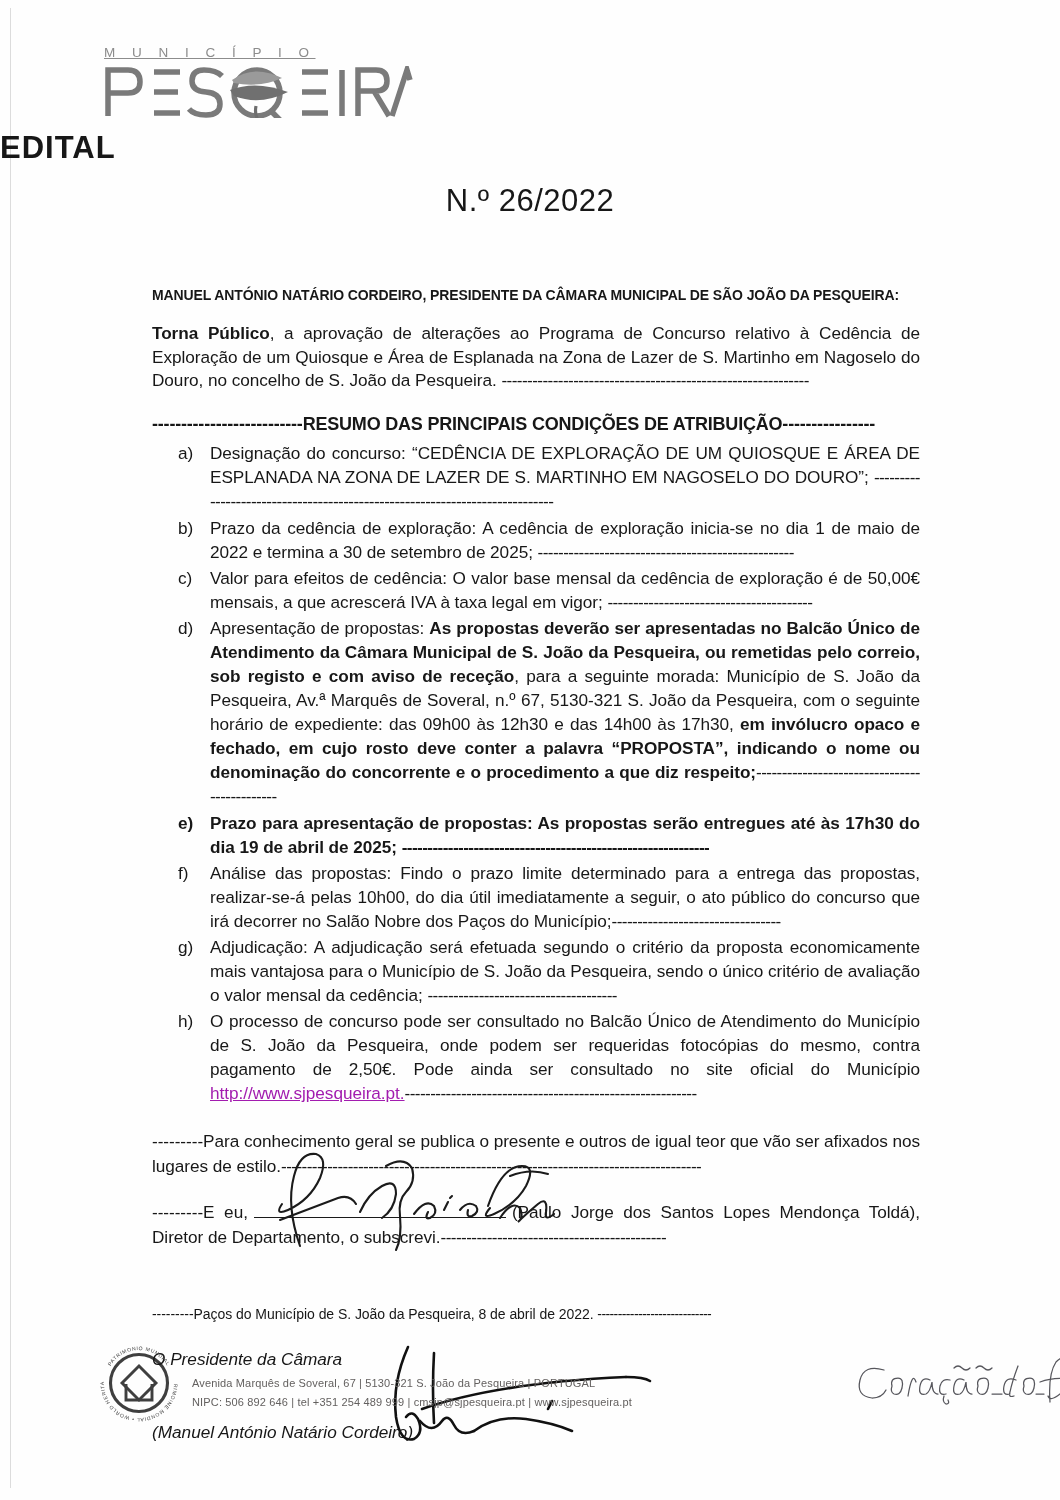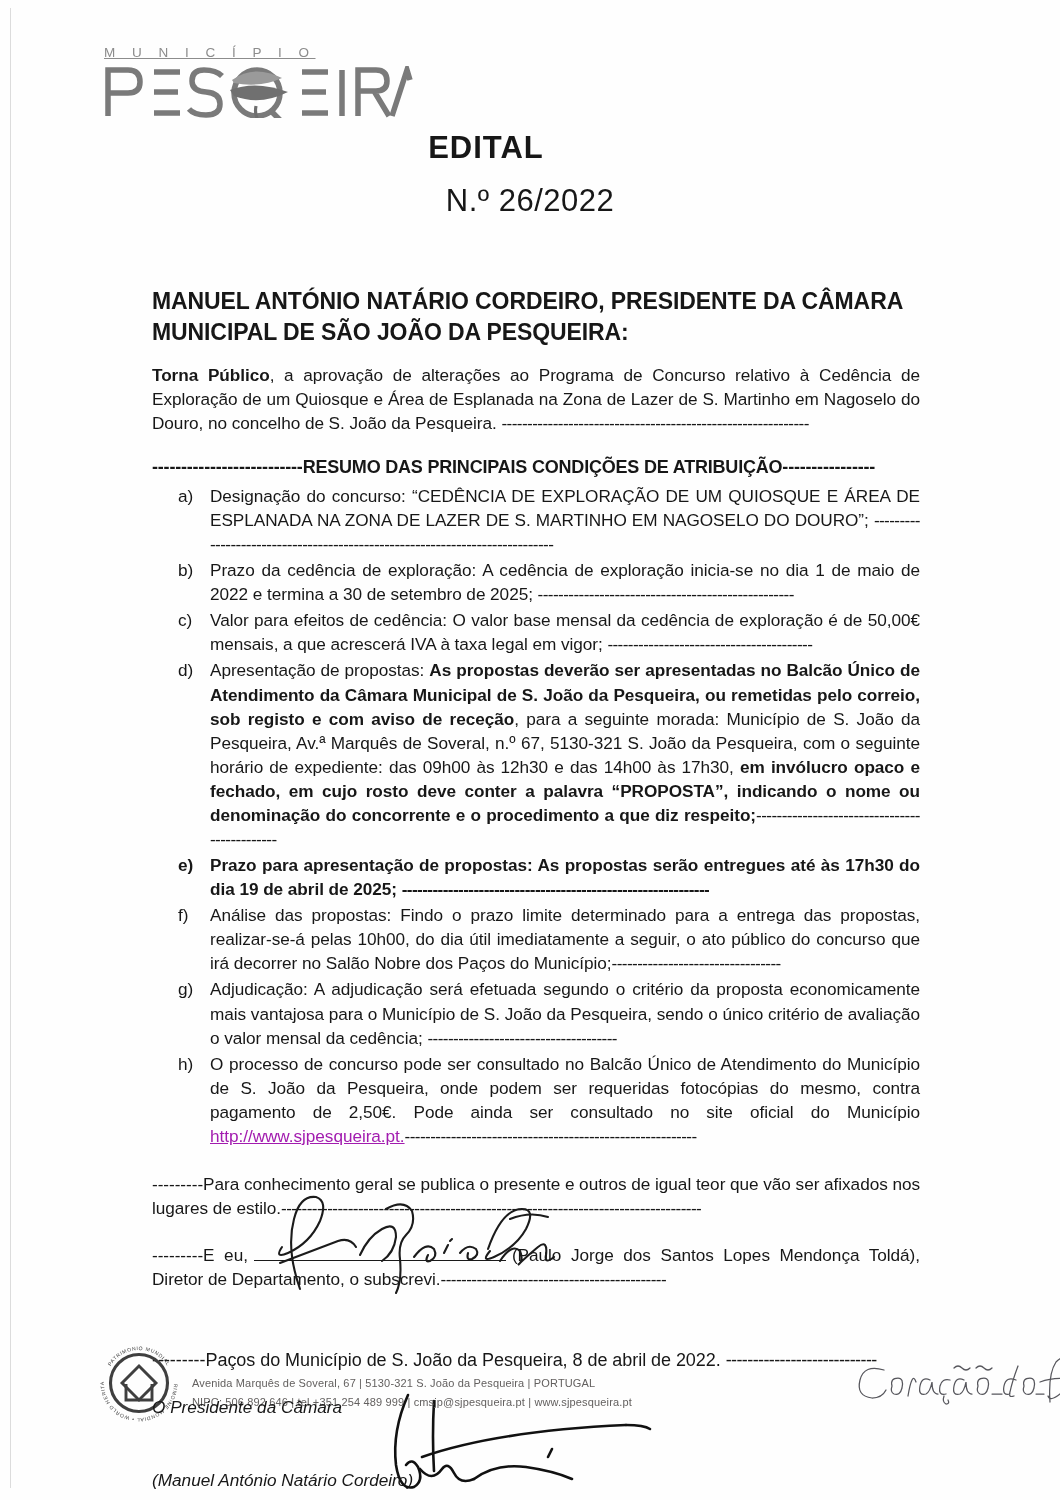--- a/index.html
+++ b/index.html
@@ -47,21 +47,20 @@
     height: 52px;
   }
   .logo-wordmark svg { display: block; }
 
   
   .doc-title {
     position: absolute;
     left: 0;
     top: 130px;
     width: 972px;
-    text-align: center;
     font-size: 31px;
     font-weight: bold;
     letter-spacing: 1px;
   }
   .doc-number {
     position: absolute;
     left: 0;
     top: 183px;
     width: 1060px;
     text-align: center;
@@ -71,21 +70,21 @@
   }
 
   
   .body-area {
     position: absolute;
     left: 152px;
     top: 286px;
     width: 768px;
   }
   .intro-heading {
-    font-size: 23px;
+    font-size: 14px;
     font-weight: bold;
     line-height: 1.33;
     letter-spacing: -0.1px;
   }
   .para {
     font-size: 17.2px;
     line-height: 1.39;
     text-align: justify;
     margin-top: 17px;
     letter-spacing: -0.05px;
@@ -158,21 +157,21 @@
   }
   .scribble-a {
     position: absolute;
     left: 112px;
     top: -58px;
     pointer-events: none;
   }
 
   .pacos {
     margin-top: 56px;
-    font-size: 18px;
+    font-size: 14px;
     line-height: 1.42;
     letter-spacing: -0.05px;
   }
 
   
   .president-block {
     position: relative;
     margin-top: 24px;
     font-size: 17.2px;
     font-style: italic;

